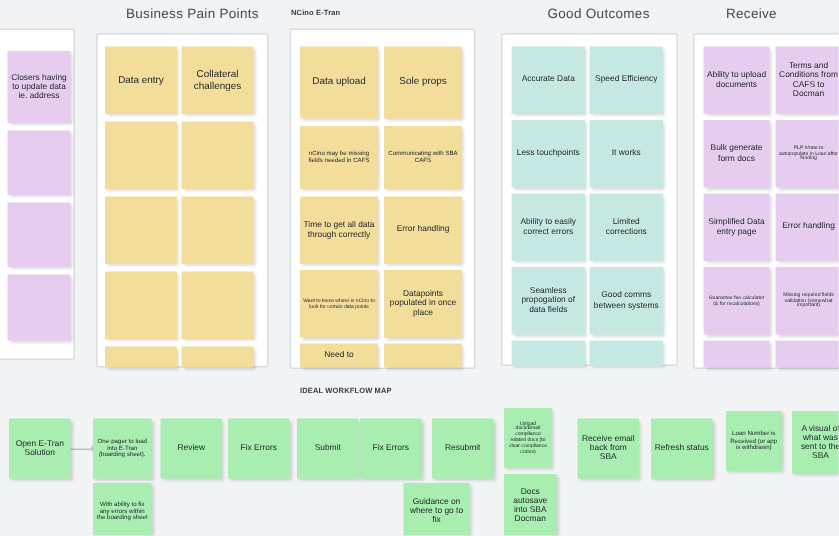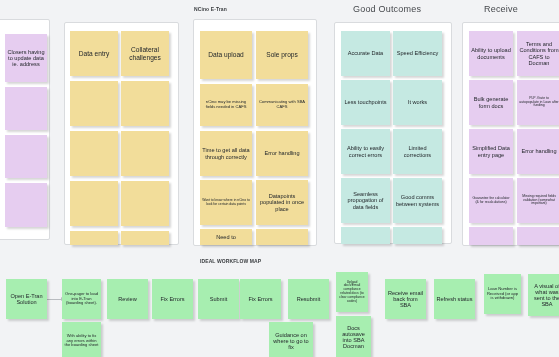--- a/index.html
+++ b/index.html
@@ -72,22 +72,23 @@
     border-left: 3px solid #b9bcc0;
     border-top: 2.5px solid transparent;
     border-bottom: 2.5px solid transparent;
   }
 </style>
 </head>
 <body>
 
 <div id="board">
 
+  <div class="col-title" style="left:84px; top:4px;">Business Pain Points</div>
   <div class="col-title small" style="left:194px; top:6px;">NCino E-Tran</div>
-  <div class="col-title" style="left:353px; top:4px;">Good Outcomes</div>
+  <div class="col-title" style="left:365px; top:4px;">Good Outcomes</div>
   <div class="col-title" style="left:484px; top:4px;">Receive</div>
 
   <div class="frame" style="left:-8px; top:19px; width:58px; height:221px;"></div>
   <div class="frame" style="left:64px; top:22px; width:115px; height:223px;"></div>
   <div class="frame" style="left:193px; top:19px; width:124px; height:227px;"></div>
   <div class="frame" style="left:334px; top:22px; width:118px; height:222px;"></div>
   <div class="frame" style="left:462px; top:22px; width:105px; height:224px;"></div>
 
   <div class="note purple t-md" style="left:5px; top:34px; width:42px; height:48px;">
     <span>Closers having to update data ie. address</span>

